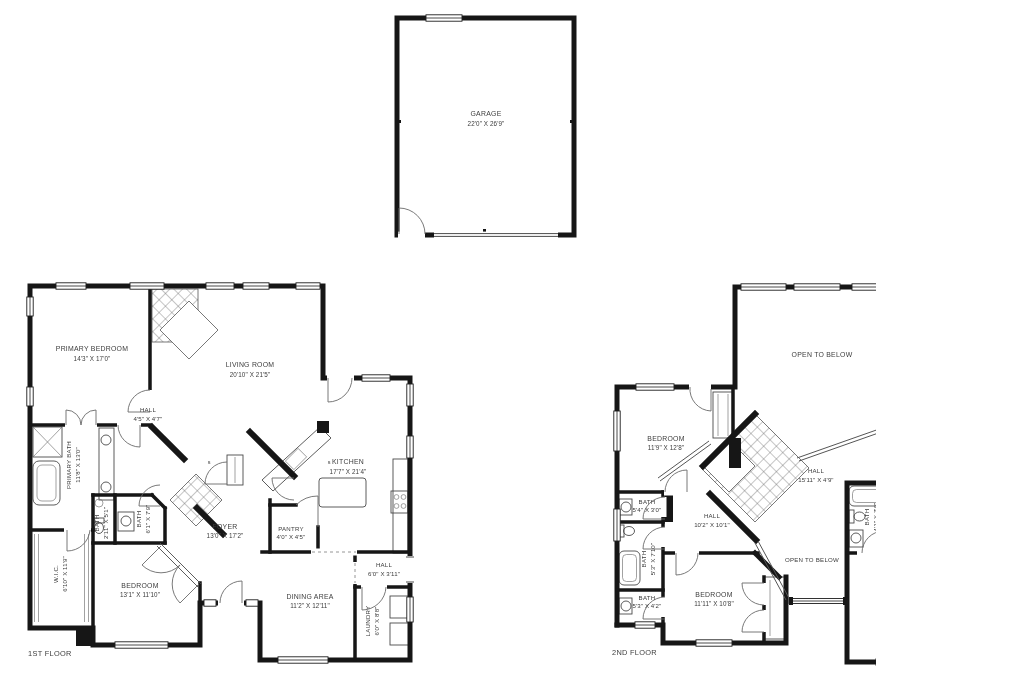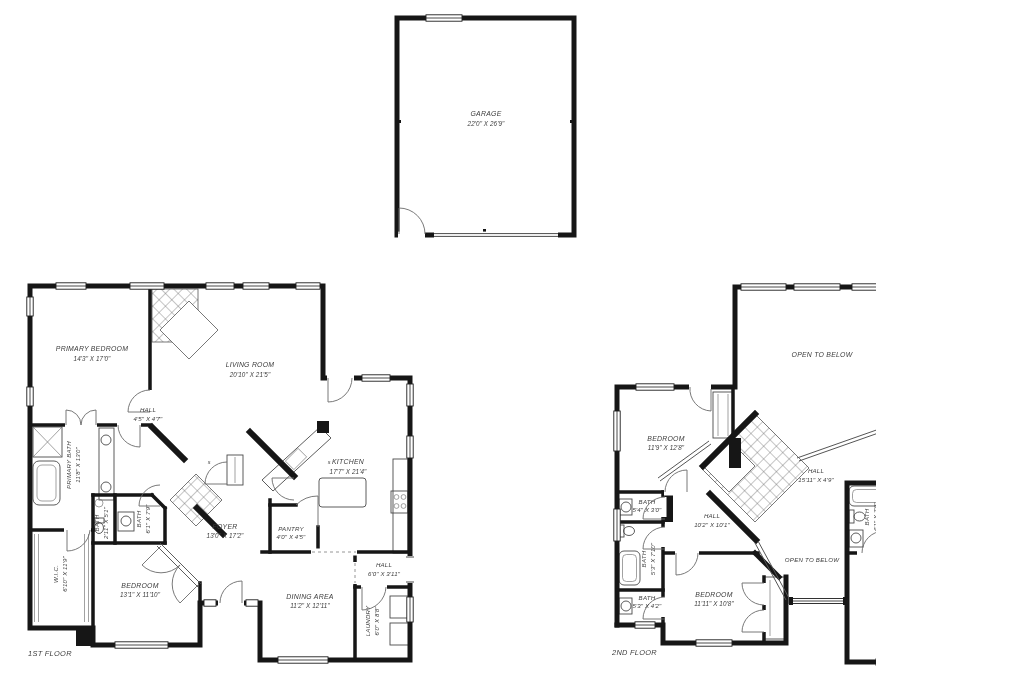--- a/index.html
+++ b/index.html
@@ -1,17 +1,17 @@
 <!DOCTYPE html>
 <html><head>
 <meta charset="utf-8">
 <style>
   html,body{margin:0;padding:0;background:#ffffff;}
   .stage{position:relative;width:876px;height:683px;background:#fff;overflow:hidden;
-         font-family:"Liberation Sans",sans-serif;font-style:italic;}
+         font-family:"Liberation Sans",sans-serif;}
   svg{position:absolute;left:0;top:0;}
   .wall{stroke:#161616;stroke-width:5;fill:none;stroke-linecap:square;}
   .wall4{stroke:#161616;stroke-width:3.5;fill:none;stroke-linecap:square;}
   .wall6{stroke:#161616;stroke-width:6;fill:none;stroke-linecap:square;}
   .solid{fill:#161616;stroke:none;}
   .gap{fill:#ffffff;stroke:none;}
   .win{fill:#ffffff;stroke:#1d1d1d;stroke-width:0.9;}
   .wline{stroke:#1d1d1d;stroke-width:0.8;}
   .thinN{stroke:#4a4a4a;stroke-width:0.9;fill:none;}
   .thin2{stroke:#7a7a7a;stroke-width:0.7;fill:none;}

